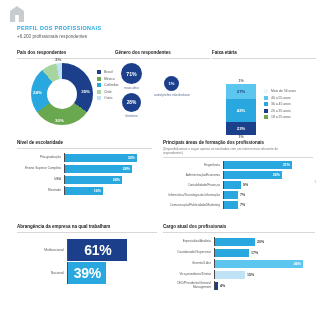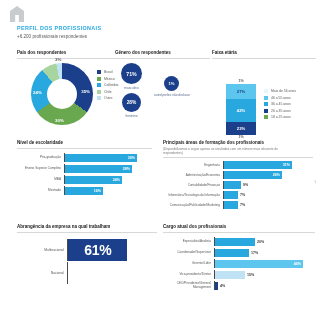--- a/index.html
+++ b/index.html
@@ -319,20 +319,23 @@
       <div class="big-row">
         <span class="big-lab" style="width:47px;">Multinacional</span>
         <span class="big-axis" style="height:22px;"></span>
         <span class="big-bar" style="width:59px;height:22px;background:#1b3f8b;">
           <span class="big-val">61%</span>
         </span>
       </div>
       <div class="big-row">
         <span class="big-lab" style="width:47px;">Nacional</span>
         <span class="big-axis" style="height:22px;"></span>
+        <span class="big-bar" style="width:38px;height:22px;background:#29a8e0;">
+          <span class="big-val">39%</span>
+        </span>
       </div>
     </div>
   </div>
 
   <div class="panel" style="left:163px;top:224px;width:152px;">
     <div class="p-title">Cargo atual dos profissionais</div>
     <div class="rule"></div>
 
     <div class="hb-rows" style="position:relative;margin-top:4px;">
       <div class="hb-row">

